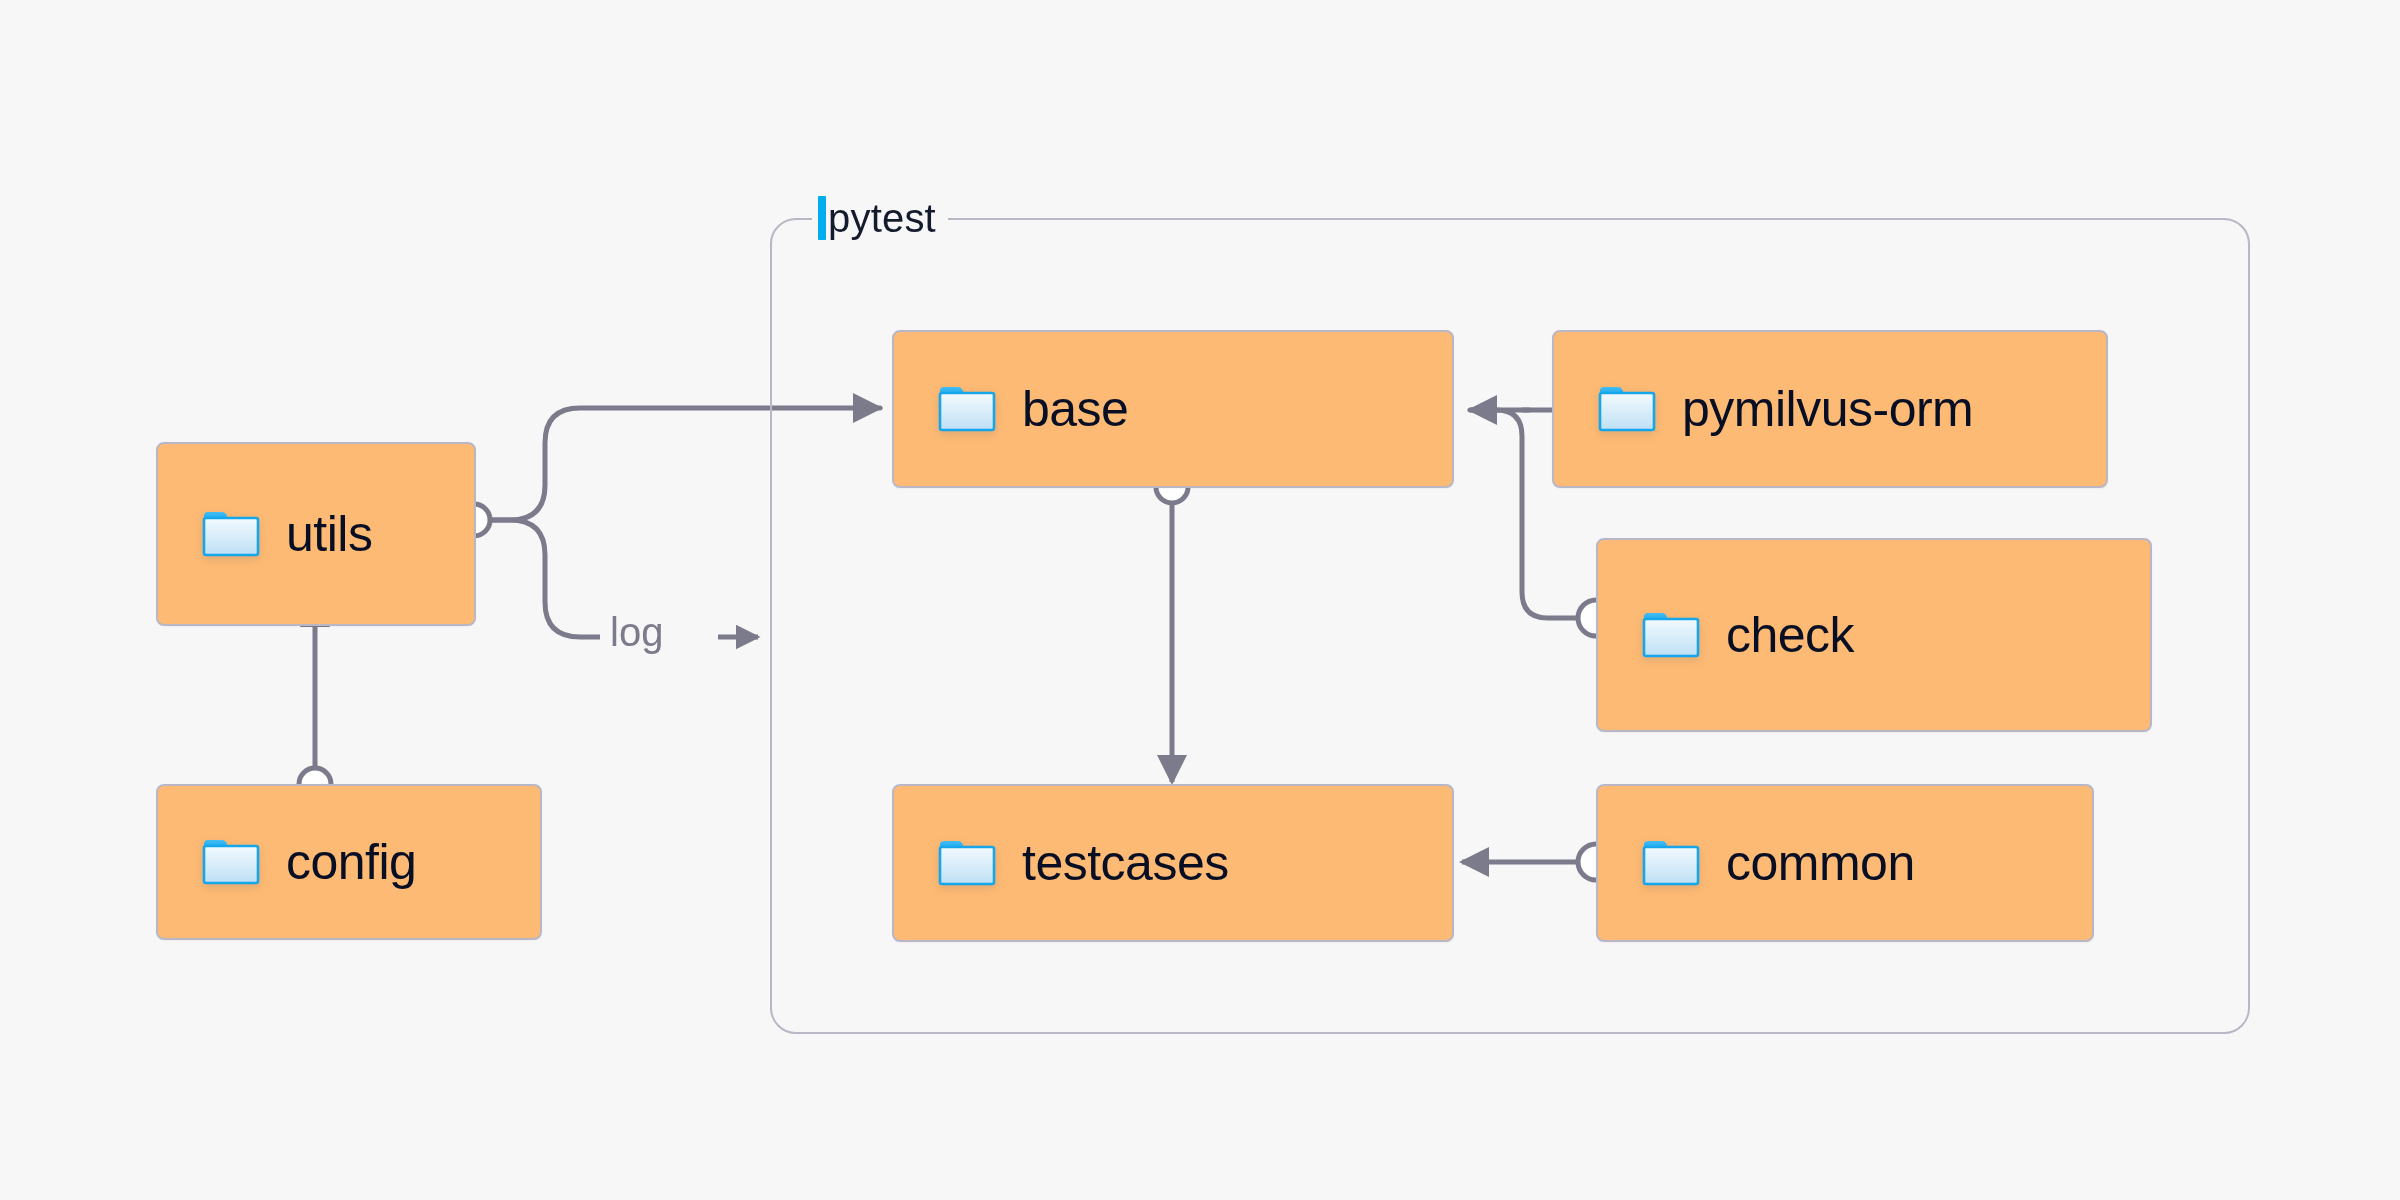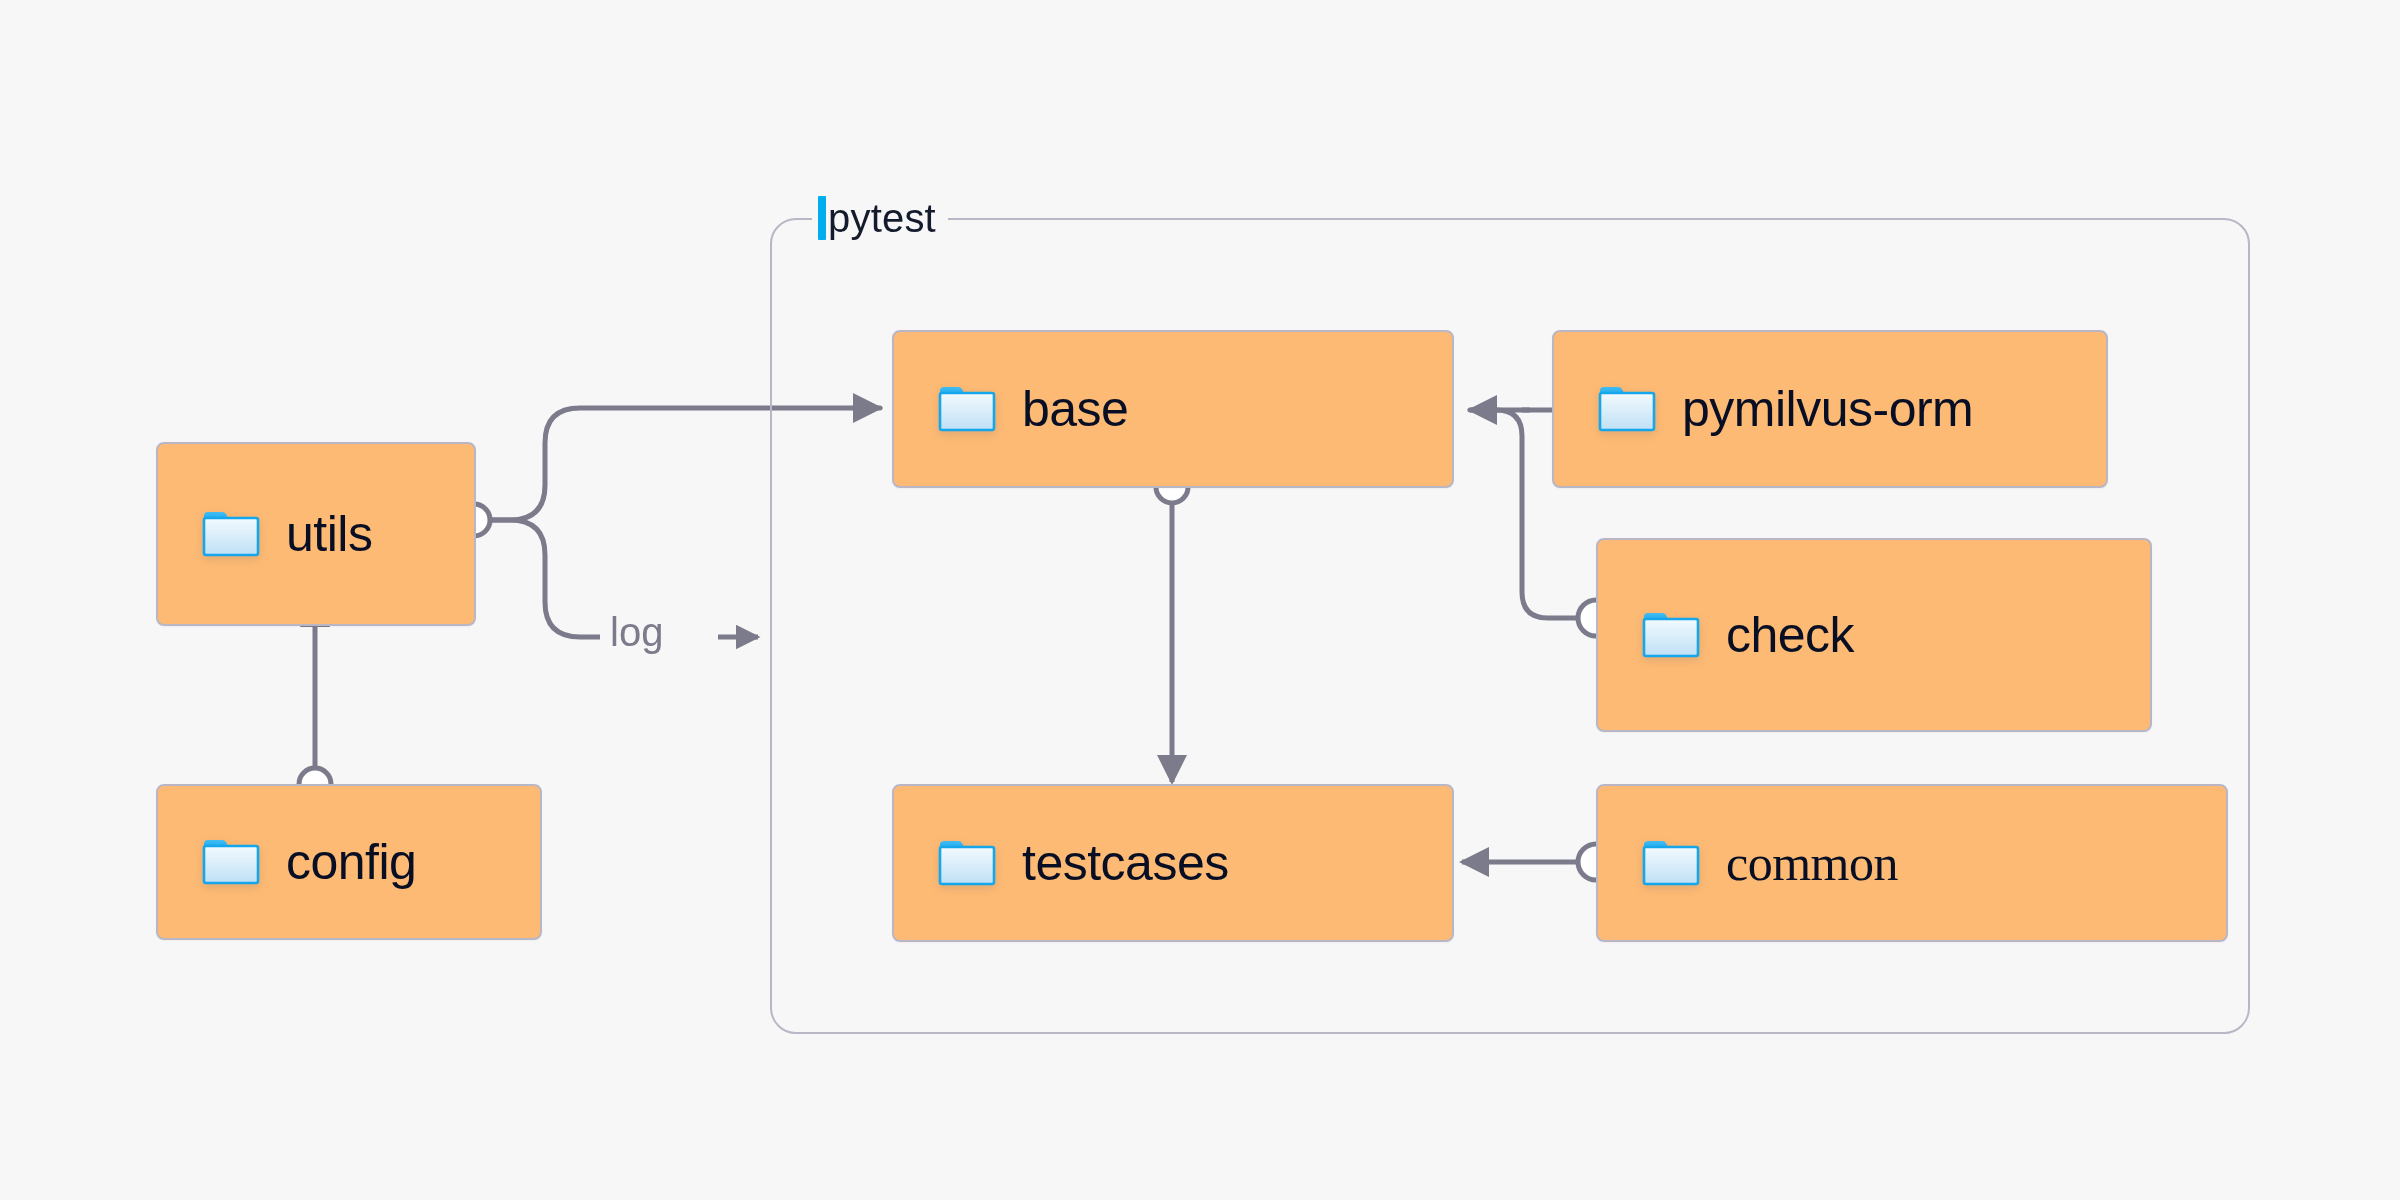--- a/index.html
+++ b/index.html
@@ -238,21 +238,21 @@
   <div class="node" style="left:1596px; top:538px; width:556px; height:194px;">
     <div class="node-inner">
       <svg class="folder-icon" viewBox="0 0 58 48">
         <path d="M2 10 L2 6 Q2 2 6 2 L20 2 Q23 2 24.5 5 L26 8 L2 8 Z" fill="url(#folderTabGrad)"></path>
         <rect x="2" y="8" width="54" height="37" rx="2" fill="url(#folderGrad)" stroke="#16a6ec" stroke-width="2.6"></rect>
       </svg>
       <span class="node-label">check</span>
     </div>
   </div>
 
-  <div class="node" style="left:1596px; top:784px; width:632px; height:158px;font-family:Liberation Serif, serif;">
+  <div class="node" style="left:1596px; top:784px; width:498px; height:158px;">
     <div class="node-inner">
       <svg class="folder-icon" viewBox="0 0 58 48">
         <path d="M2 10 L2 6 Q2 2 6 2 L20 2 Q23 2 24.5 5 L26 8 L2 8 Z" fill="url(#folderTabGrad)"></path>
         <rect x="2" y="8" width="54" height="37" rx="2" fill="url(#folderGrad)" stroke="#16a6ec" stroke-width="2.6"></rect>
       </svg>
       <span class="node-label">common</span>
     </div>
   </div>
 
   <div class="edge-label" style="left:600px; top:612px;">log</div>

